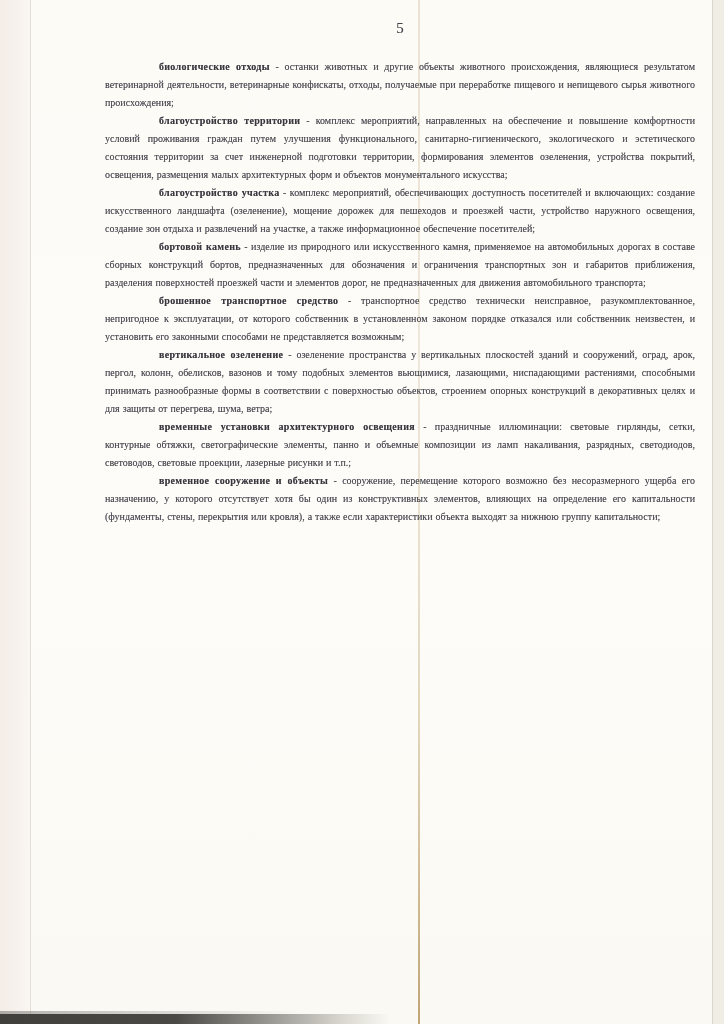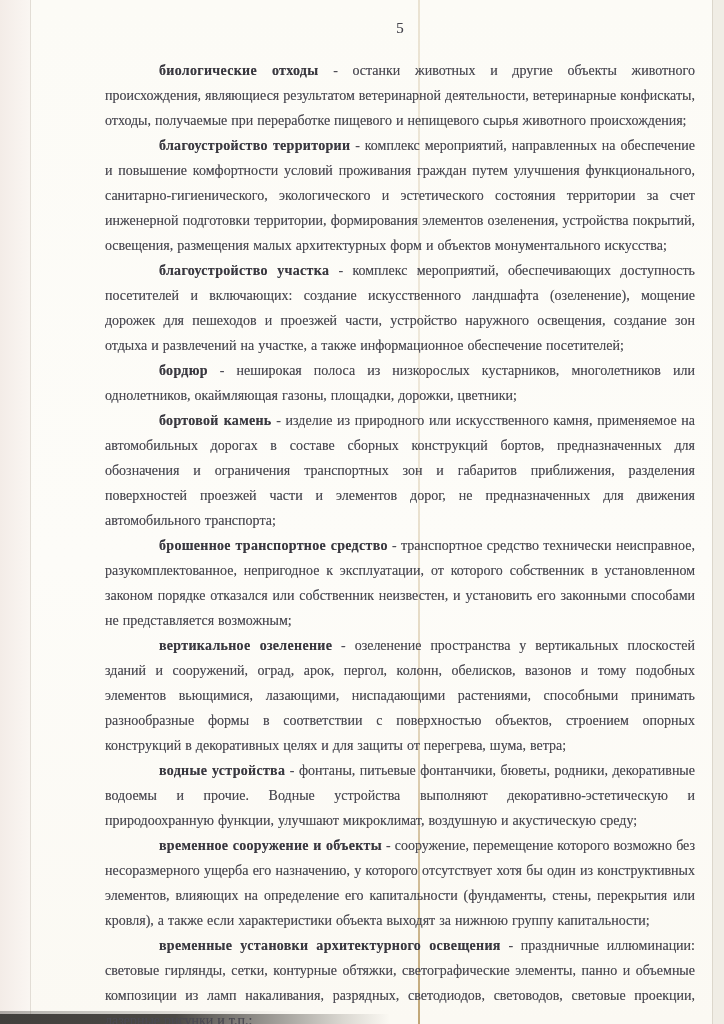--- a/index.html
+++ b/index.html
@@ -69,22 +69,22 @@
     text-shadow: 0 0 0.4px rgba(70,70,82,0.55);
   }
   .page-number {
     text-align: center;
     font-size: 15px;
     margin: 0 0 21px 0;
     color: #45444c;
   }
   p.def {
     margin: 0;
-    font-size: 14px;
-    line-height: 25px;
+    font-size: 10px;
+    line-height: 18px;
     text-align: justify;
     text-indent: 54px;
     word-spacing: 0.5px;
     font-family: Liberation Serif, serif;
   }
   p.def b {
     color: #39383f;
     letter-spacing: 0.3px;
   }
 </style>
@@ -100,31 +100,29 @@
 
   <div class="content">
     <div class="page-number">5</div>
 
     <p class="def"><b>биологические отходы</b><span> - останки животных и другие объекты животного происхождения, являющиеся результатом ветеринарной деятельности, ветеринарные конфискаты, отходы, получаемые при переработке пищевого и непищевого сырья животного происхождения;</span></p>
 
     <p class="def"><b>благоустройство территории</b><span> - комплекс мероприятий, направленных на обеспечение и повышение комфортности условий проживания граждан путем улучшения функционального, санитарно-гигиенического, экологического и эстетического состояния территории за счет инженерной подготовки территории, формирования элементов озеленения, устройства покрытий, освещения, размещения малых архитектурных форм и объектов монументального искусства;</span></p>
 
     <p class="def"><b>благоустройство участка</b><span> - комплекс мероприятий, обеспечивающих доступность посетителей и включающих: создание искусственного ландшафта (озеленение), мощение дорожек для пешеходов и проезжей части, устройство наружного освещения, создание зон отдыха и развлечений на участке, а также информационное обеспечение посетителей;</span></p>
 
-    <p class="def"><b>бордюр</b><span> - неширокая полоса из низкорослых кустарников, многолетников или однолетников, окаймляющая газоны, площадки, дорожки, цветники;</span></p>
 
     <p class="def"><b>бортовой камень</b><span> - изделие из природного или искусственного камня, применяемое на автомобильных дорогах в составе сборных конструкций бортов, предназначенных для обозначения и ограничения транспортных зон и габаритов приближения, разделения поверхностей проезжей части и элементов дорог, не предназначенных для движения автомобильного транспорта;</span></p>
 
     <p class="def"><b>брошенное транспортное средство</b><span> - транспортное средство технически неисправное, разукомплектованное, непригодное к эксплуатации, от которого собственник в установленном законом порядке отказался или собственник неизвестен, и установить его законными способами не представляется возможным;</span></p>
 
 
     <p class="def"><b>вертикальное озеленение</b><span> - озеленение пространства у вертикальных плоскостей зданий и сооружений, оград, арок, пергол, колонн, обелисков, вазонов и тому подобных элементов вьющимися, лазающими, ниспадающими растениями, способными принимать разнообразные формы в соответствии с поверхностью объектов, строением опорных конструкций в декоративных целях и для защиты от перегрева, шума, ветра;</span></p>
 
 
 
-    <p class="def"><b>водные устройства</b><span> - фонтаны, питьевые фонтанчики, бюветы, родники, декоративные водоемы и прочие. Водные устройства выполняют декоративно-эстетическую и природоохранную функции, улучшают микроклимат, воздушную и акустическую среду;</span></p>
+
+    <p class="def"><b>временные установки архитектурного освещения</b><span> - праздничные иллюминации: световые гирлянды, сетки, контурные обтяжки, светографические элементы, панно и объемные композиции из ламп накаливания, разрядных, светодиодов, световодов, световые проекции, лазерные рисунки и т.п.;</span></p>
 
     <p class="def"><b>временное сооружение и объекты</b><span> - сооружение, перемещение которого возможно без несоразмерного ущерба его назначению, у которого отсутствует хотя бы один из конструктивных элементов, влияющих на определение его капитальности (фундаменты, стены, перекрытия или кровля), а также если характеристики объекта выходят за нижнюю группу капитальности;</span></p>
-
-    <p class="def"><b>временные установки архитектурного освещения</b><span> - праздничные иллюминации: световые гирлянды, сетки, контурные обтяжки, светографические элементы, панно и объемные композиции из ламп накаливания, разрядных, светодиодов, световодов, световые проекции, лазерные рисунки и т.п.;</span></p>
 
   </div>
 </div>
 
 </body></html>

